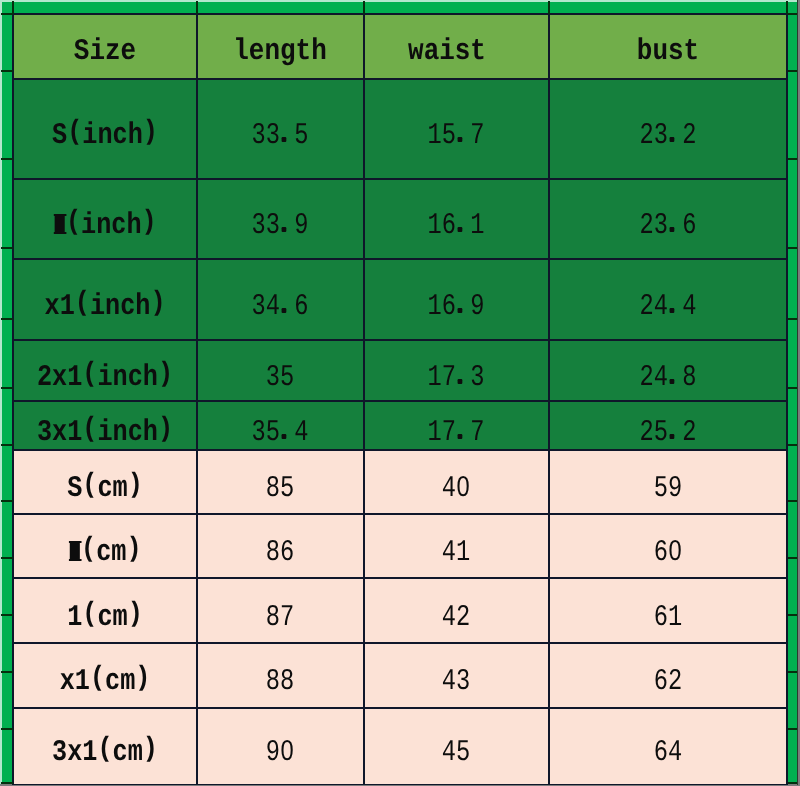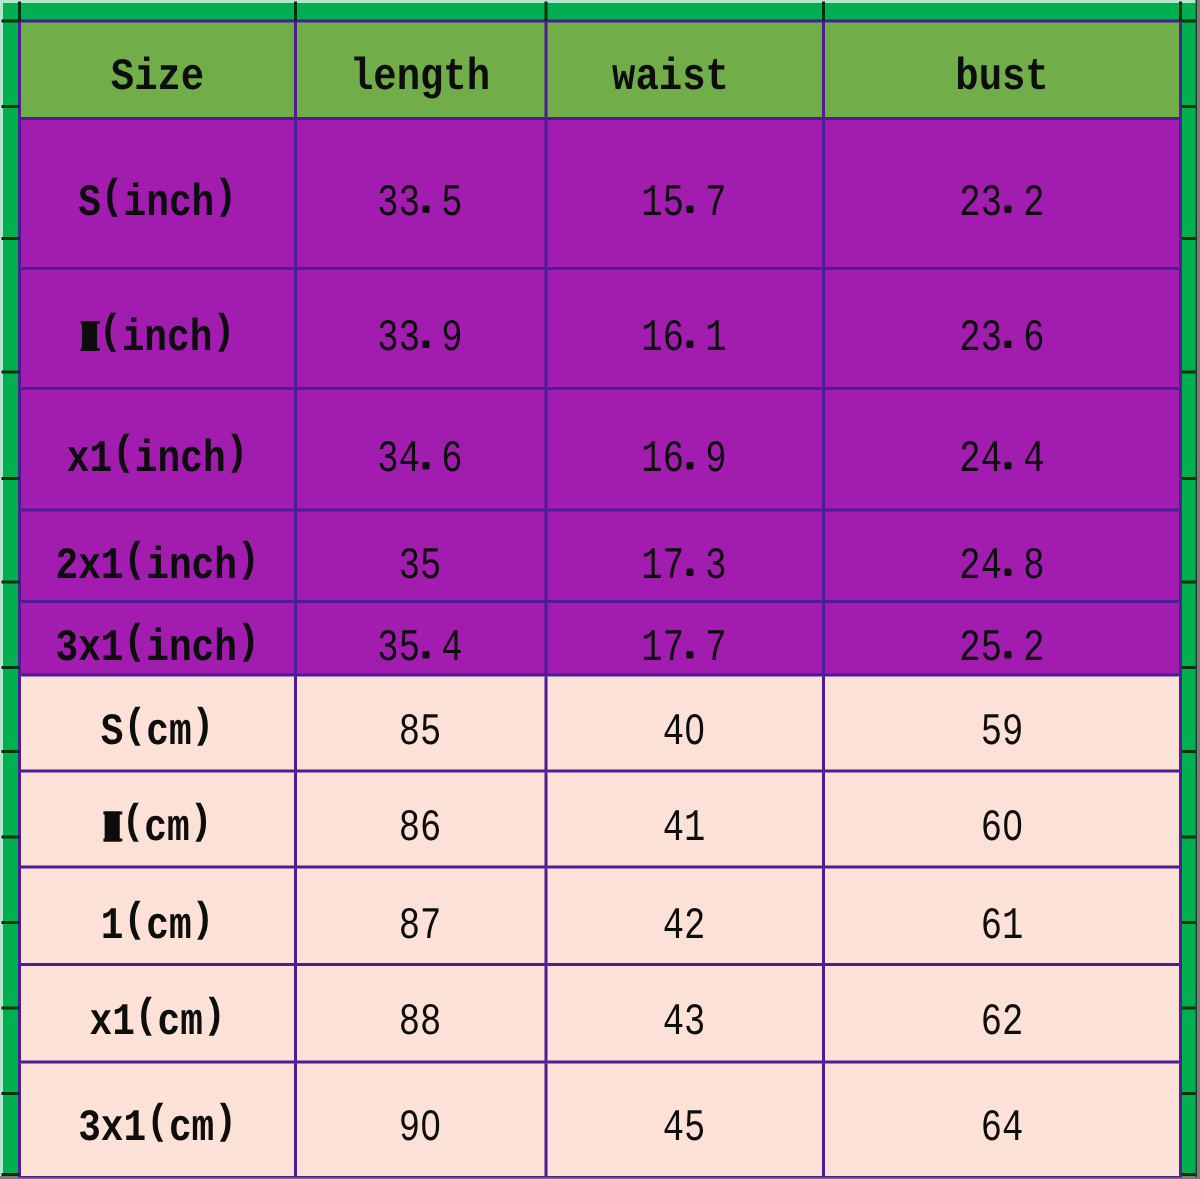--- a/index.html
+++ b/index.html
@@ -5,26 +5,26 @@
 <style>
   html,body{margin:0;padding:0;}
   body{width:800px;height:786px;background:#7b7b7b;overflow:hidden;
        font-family:"Liberation Mono",monospace;
        -webkit-font-smoothing:antialiased;text-rendering:geometricPrecision;}
   #root{position:absolute;left:0;top:0;width:800px;height:786px;}
   .outerlight{position:absolute;left:0;top:0;width:800px;height:784px;background:#b3e7cd;}
   .greenband{position:absolute;left:2px;top:2px;width:798px;height:782px;background:#00b050;}
   table.chart{position:absolute;left:12px;top:13px;width:774px;height:773px;
               border-collapse:collapse;table-layout:fixed;}
-  table.chart td{border:2px solid #4c1d95;text-align:center;vertical-align:middle;color:#0d0d0d;padding:0;}
+  table.chart td{border:2px solid #0f172a;text-align:center;vertical-align:middle;color:#0d0d0d;padding:0;}
   table.chart td span.t{display:inline-block;transform-origin:center center;white-space:pre;position:relative;top:7px;line-height:1;}
   .hdr td{background:#71ae4a;--rowbg:#71ae4a;}
   table.chart tr.hdr td span.t{font-size:30px;font-weight:bold;transform:scaleX(0.865);top:6px;}
   table.chart tr.hdr td.nudge span.t{left:-9px;}
-  .inch td{background:#a21caf;margin-left:33px;--rowbg:#fdf0ce;}
+  .inch td{background:#15803d;margin-left:33px;--rowbg:#fdf0ce;}
   .cm td{background:#fce2d6;--rowbg:#fce2d6;}
   table.chart tr.inch td span.t,table.chart tr.cm td span.t{font-size:30px;transform:scaleX(0.79);}
   table.chart tr td.lbl span.t{font-weight:bold;transform:scaleX(0.84);}
   span.par{display:inline-block;position:relative;transform:scale(1,0.93);top:-4px;}
   span.zero{display:inline-block;position:relative;}
   span.zero i{position:absolute;display:block;background:var(--rowbg);width:6.4px;height:7.4px;left:5.4px;top:8.3px;}
   span.dot{display:inline-block;position:relative;color:transparent;}
   span.dot i{position:absolute;display:block;background:#0d0d0d;width:6.2px;height:5px;left:2.0px;top:16.5px;border-radius:1.2px;}
   span.blk{display:inline-block;position:relative;width:14.5px;height:19.8px;vertical-align:baseline;top:1px;}
   span.blk i{position:absolute;background:#0d0d0d;display:block;}

